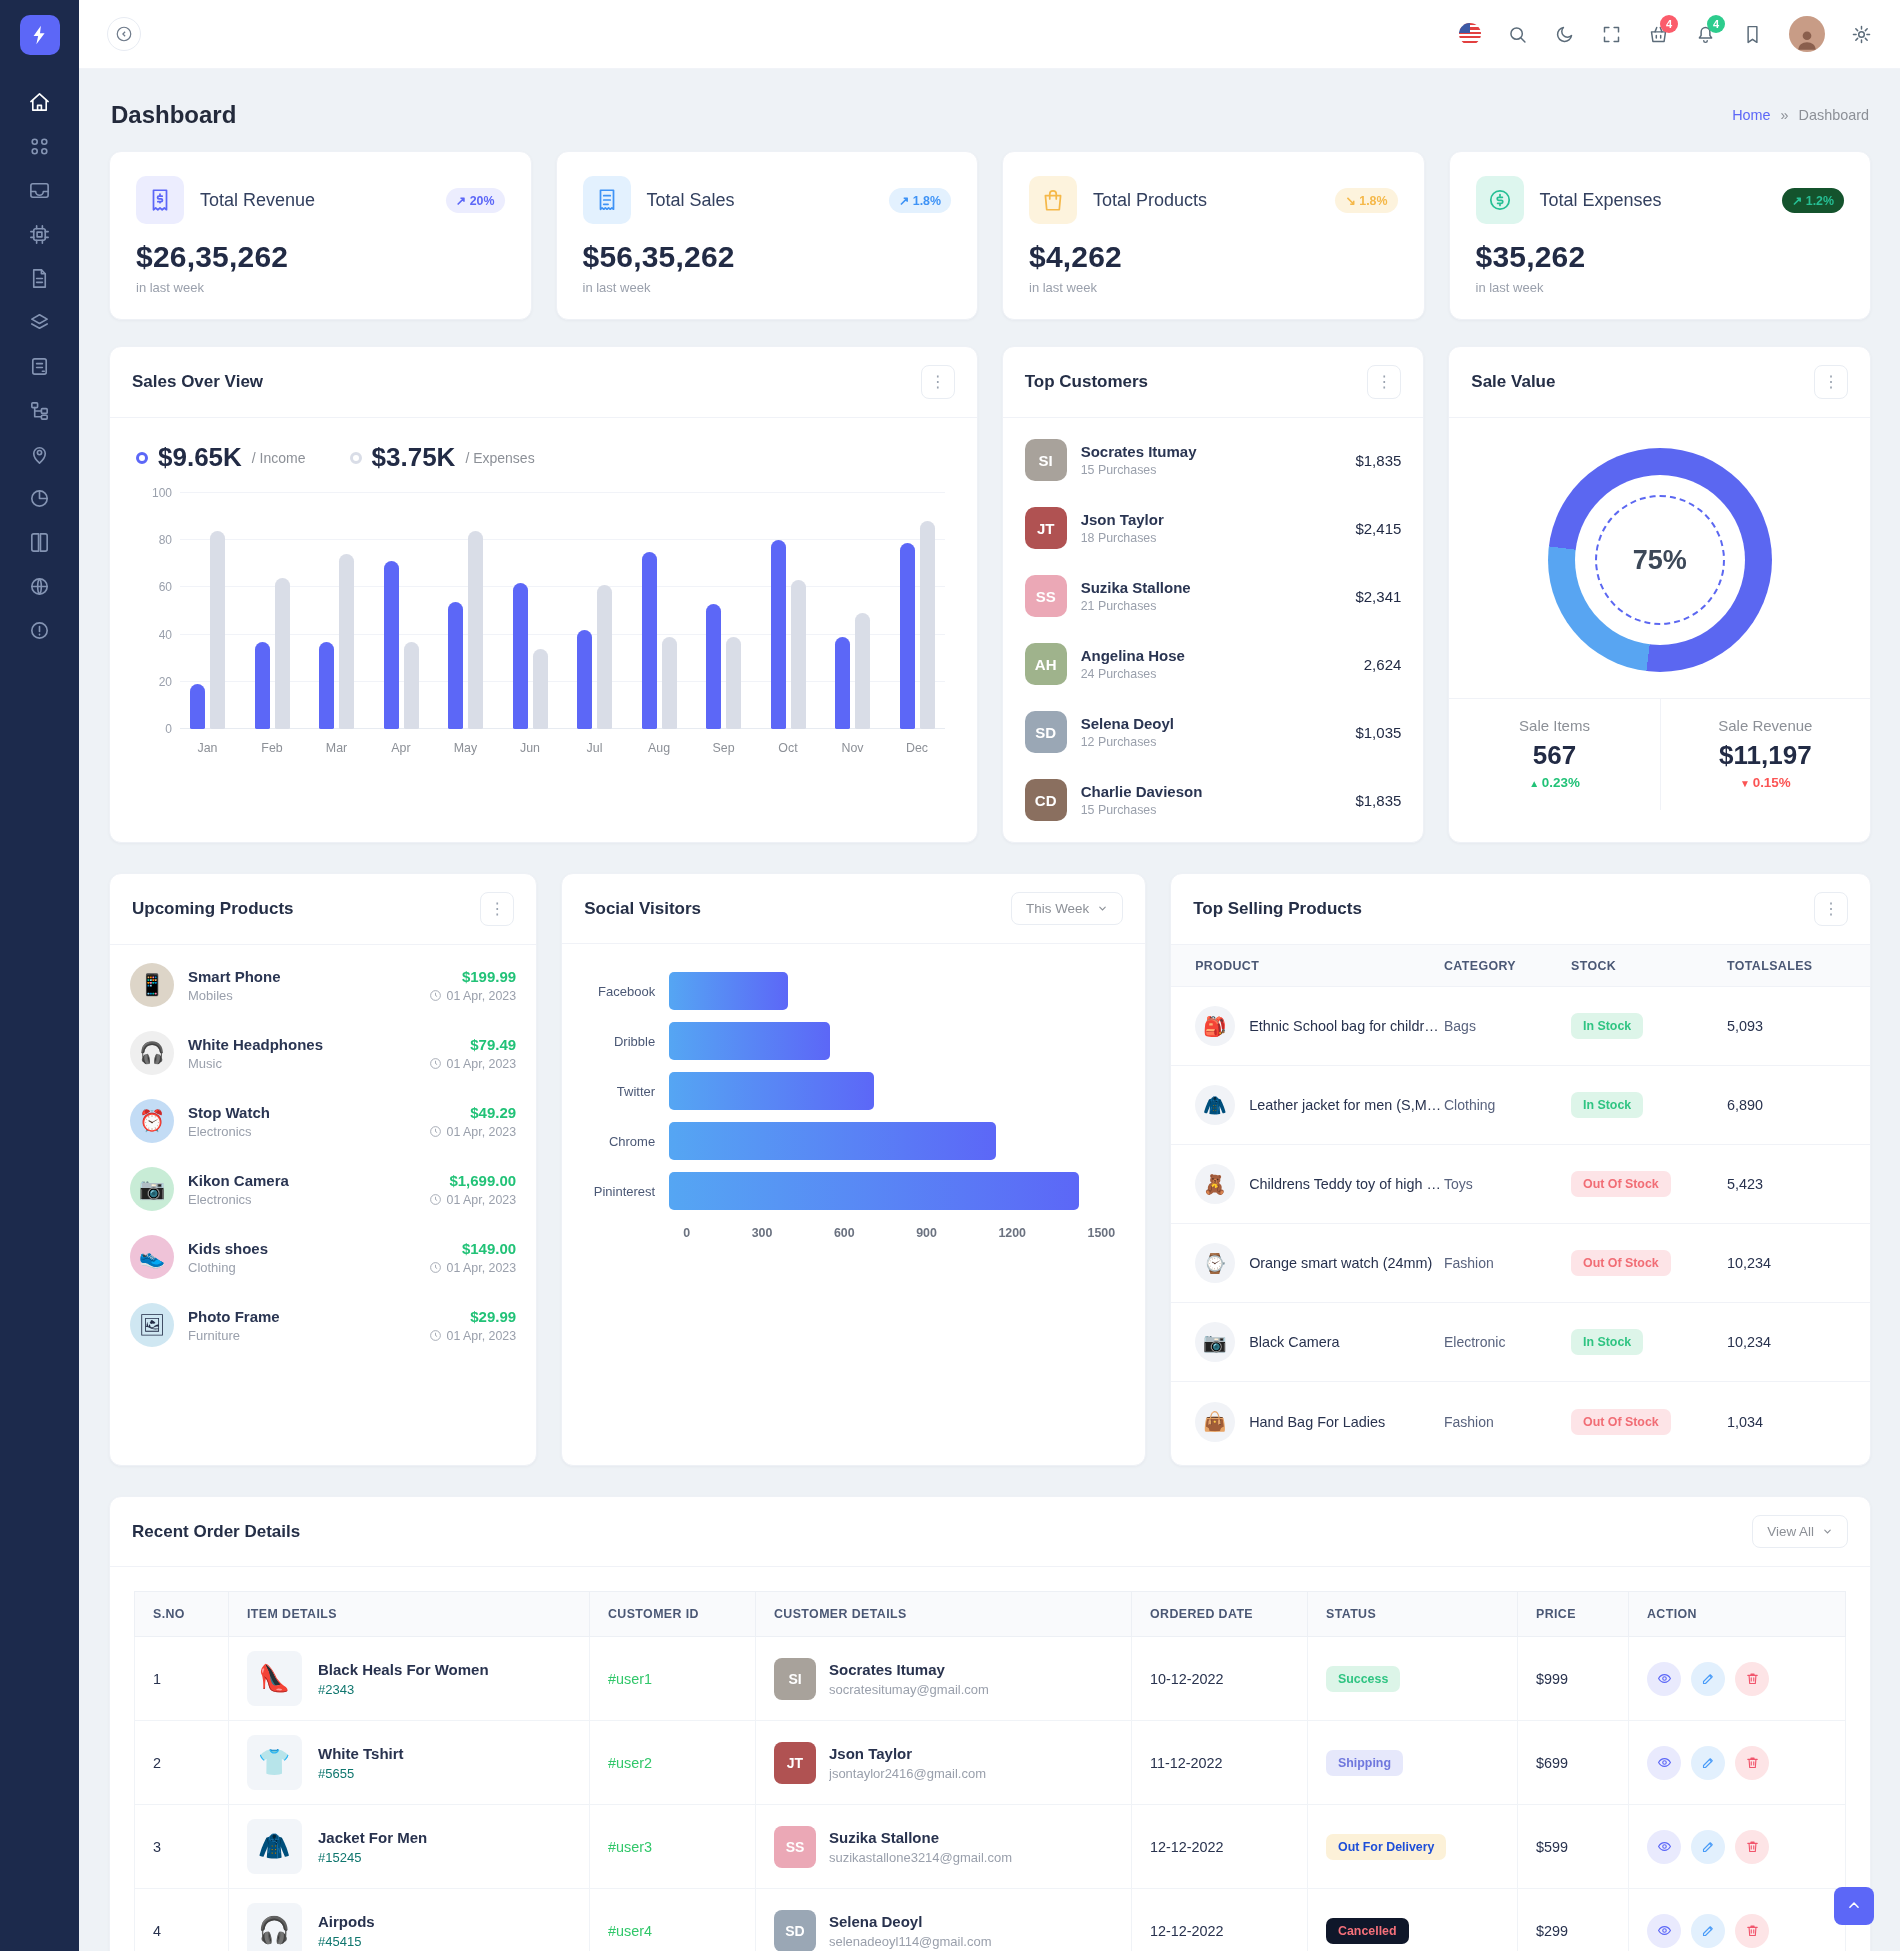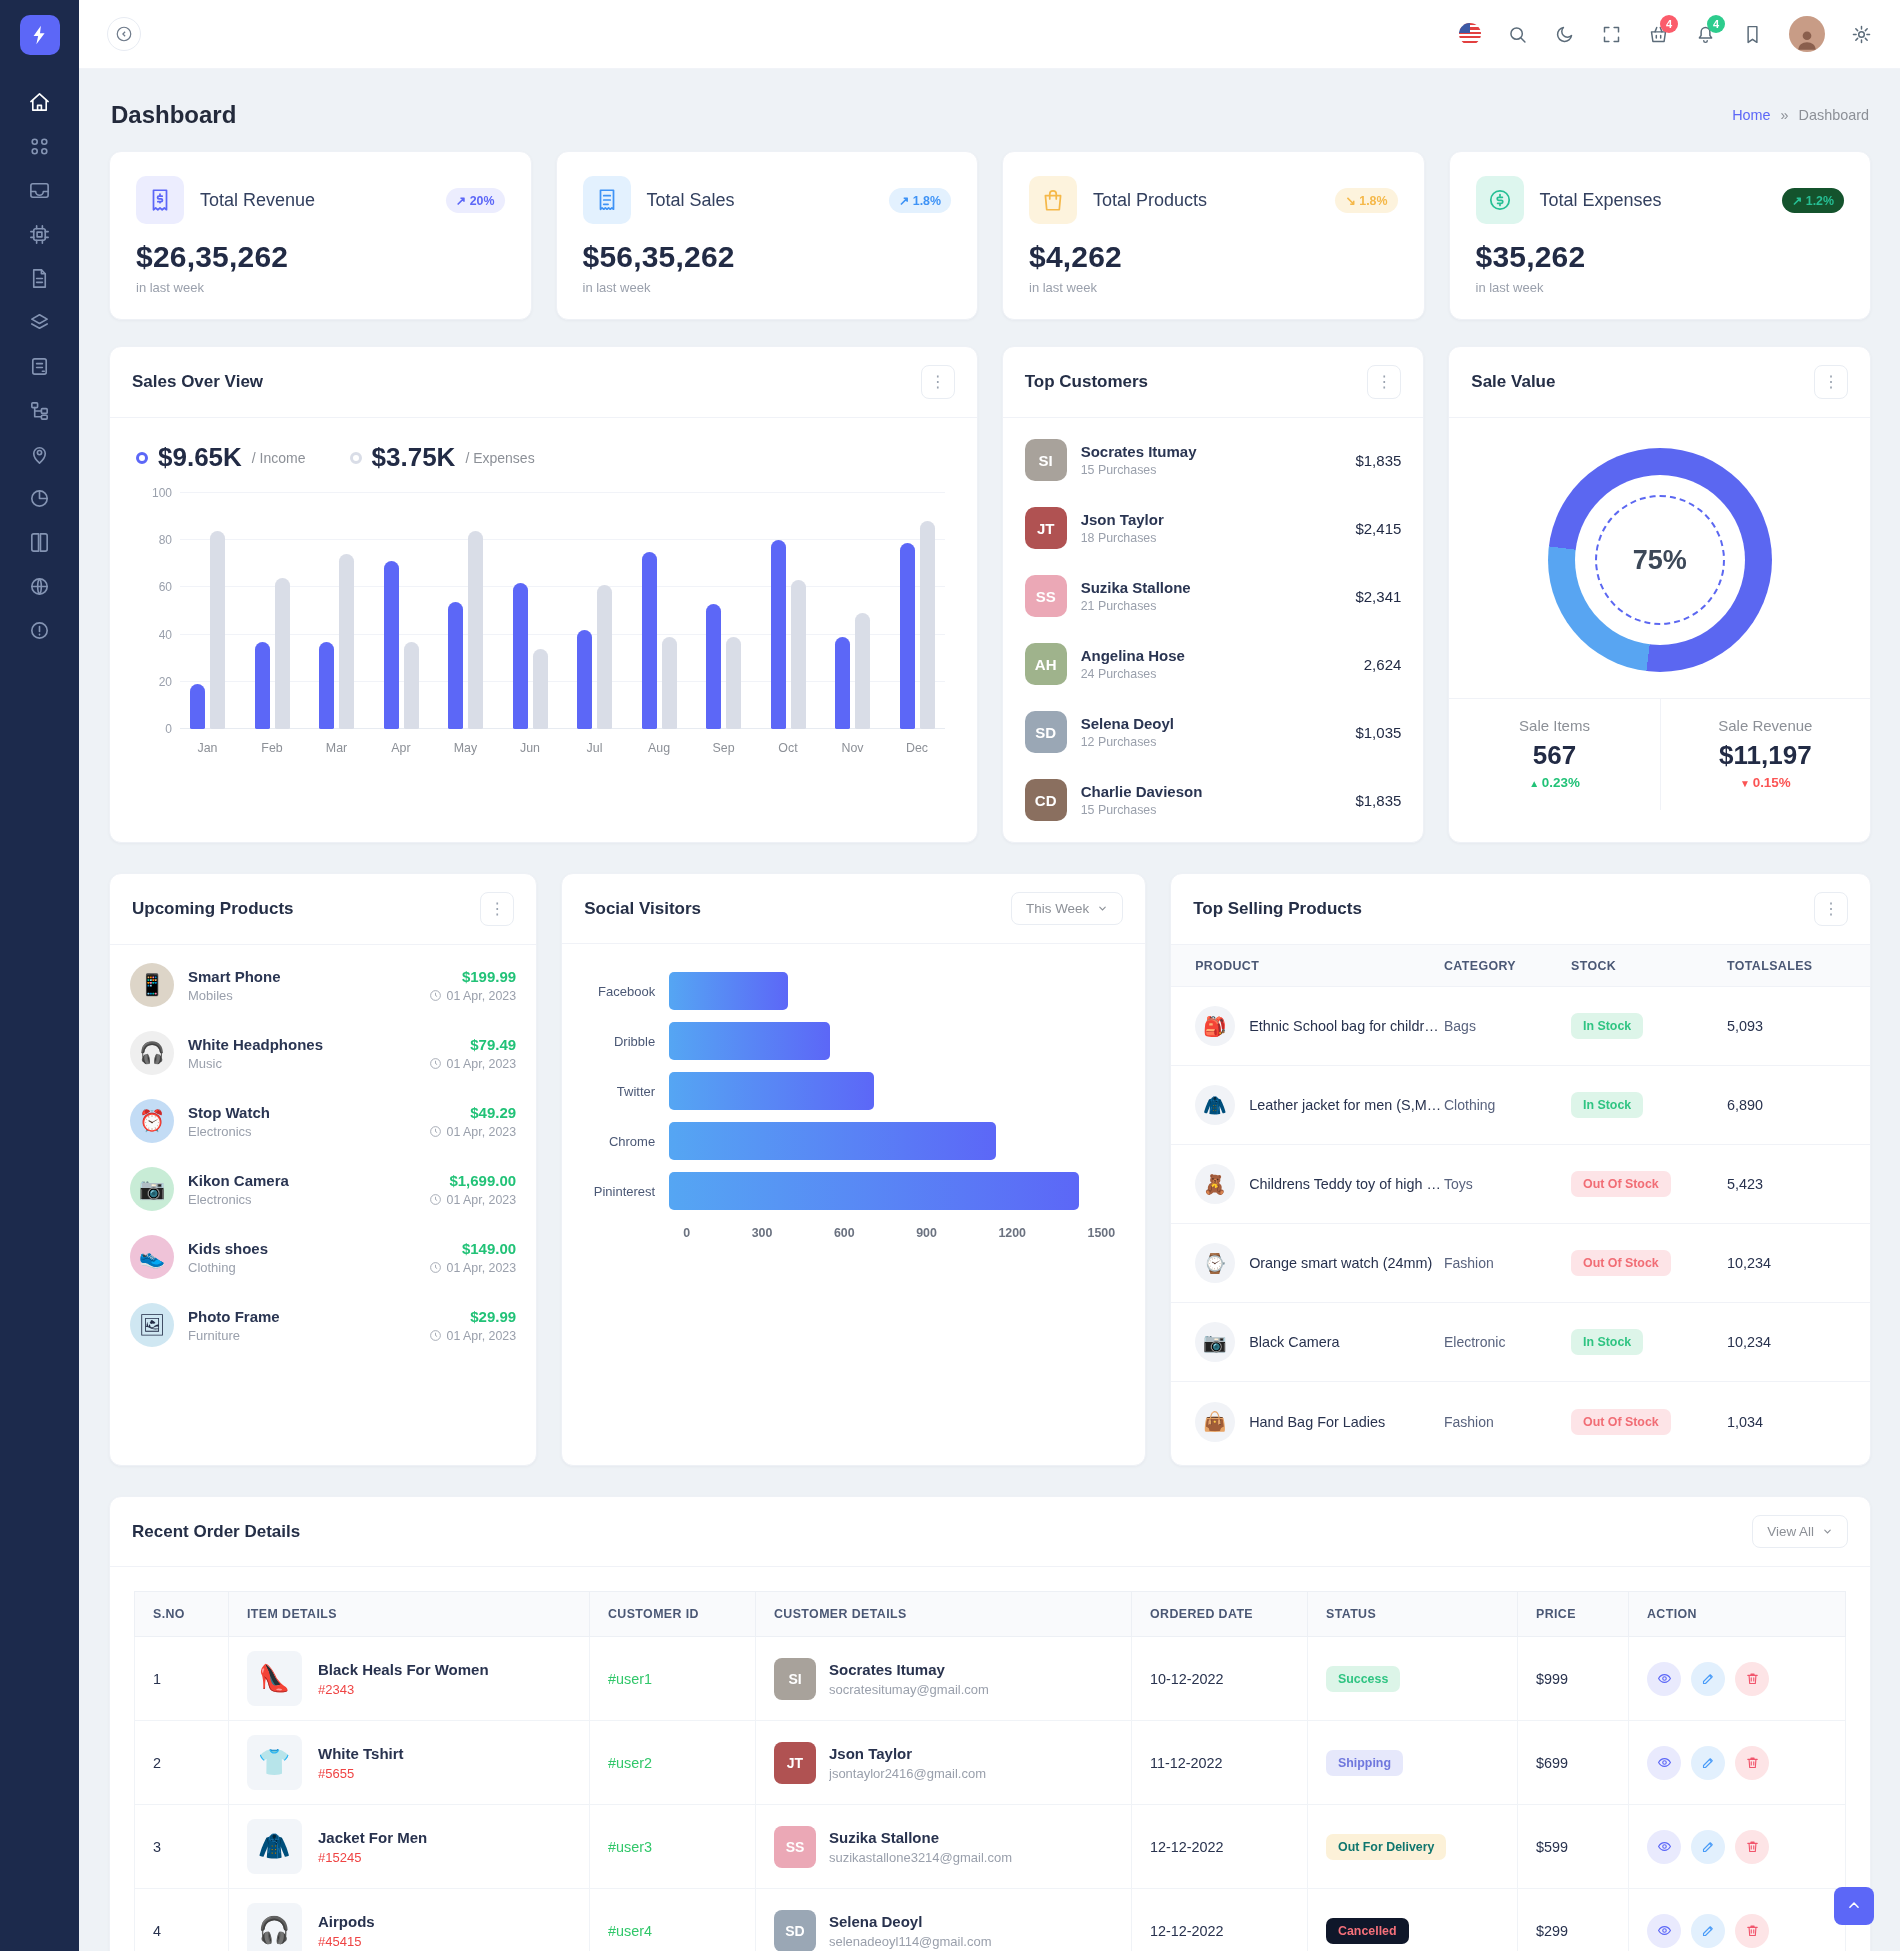--- a/index.html
+++ b/index.html
@@ -134,34 +134,34 @@
   .ts-row:last-child{border-bottom:none;}
   .ts-prod{display:flex;align-items:center;gap:14px;min-width:0;}
   .ts-thumb{width:40px;height:40px;border-radius:50%;background:#f1f3f7;display:flex;align-items:center;justify-content:center;font-size:19px;flex:none;}
   .ts-name{font-size:14.4px;font-weight:500;color:#28324e;white-space:nowrap;overflow:hidden;text-overflow:ellipsis;}
   .ts-cat{font-size:14px;color:#5a647a0;color:#59637e;}
   .pill{display:inline-block;font-size:12.4px;font-weight:bold;padding:6px 12px;border-radius:7px;}
   .pill.in-stock{background:#ddf5e9;color:#2fc482;}
   .pill.out-of-stock{background:#fde4e7;color:#f16d75;}
   .pill.success{background:#dcf5e8;color:#2fc482;}
   .pill.shipping{background:#e6e8fb;color:#6f77dd;}
-  .pill.out-for-delivery{background:#fcf1d8;color:#0f766e;}
+  .pill.out-for-delivery{background:#fcf1d8;color:#1d4ed8;}
   .pill.cancelled{background:#0f172a;color:#f5707a;}
   .ts-sales{font-size:14.4px;color:#28324e;}
   
   .orders-card{margin-top:30px;}
   .view-all{display:flex;align-items:center;gap:8px;border:1px solid #e9edf3;background:#fff;border-radius:8px;padding:8px 14px;font-size:13.4px;color:#8c9097;cursor:pointer;}
   .orders-body{padding:24px;}
   table.orders{width:100%;border-collapse:collapse;border:1px solid #edf0f5;table-layout:fixed;}
   table.orders th{background:#f9fafc;font-size:12.4px;font-weight:bold;color:#4b5875;letter-spacing:0.4px;text-align:left;padding:15px 18px;border:1px solid #edf0f5;}
   table.orders td{padding:14px 18px;border:1px solid #f0f3f7;font-size:14.4px;color:#28324e;vertical-align:middle;}
   .od-item{display:flex;align-items:center;gap:16px;min-width:0;}
   .od-thumb{width:55px;height:55px;border-radius:8px;background:#f2f5f9;display:flex;align-items:center;justify-content:center;font-size:26px;flex:none;}
   .od-name{font-size:15px;font-weight:bold;color:#28324e;white-space:nowrap;}
-  .od-code{font-size:13px;color:#ef4444;margin-top:4px;}
+  .od-code{font-size:13px;color:#0f766e;margin-top:4px;}
   .cust-id{color:#31c76a;font-size:14.4px;}
   .od-cust{display:flex;align-items:center;gap:13px;min-width:0;}
   .od-avatar{width:42px;height:42px;border-radius:8px;color:#fff;font-weight:bold;font-size:14px;display:flex;align-items:center;justify-content:center;flex:none;}
   .od-cname{font-size:15px;font-weight:bold;color:#28324e;white-space:nowrap;}
   .od-email{font-size:13px;color:#9aa0ac;margin-top:4px;white-space:nowrap;overflow:hidden;text-overflow:ellipsis;}
   .actions{display:flex;gap:10px;}
   .act-btn{width:34px;height:34px;border-radius:50%;border:none;display:flex;align-items:center;justify-content:center;cursor:pointer;}
   .act-btn svg{width:15px;height:15px;stroke:currentColor;fill:none;stroke-width:1.8;stroke-linecap:round;stroke-linejoin:round;}
   .act-view{background:#e9eafd;color:#5c67f7;}
   .act-edit{background:#e2f0fd;color:#4a9cf8;}

